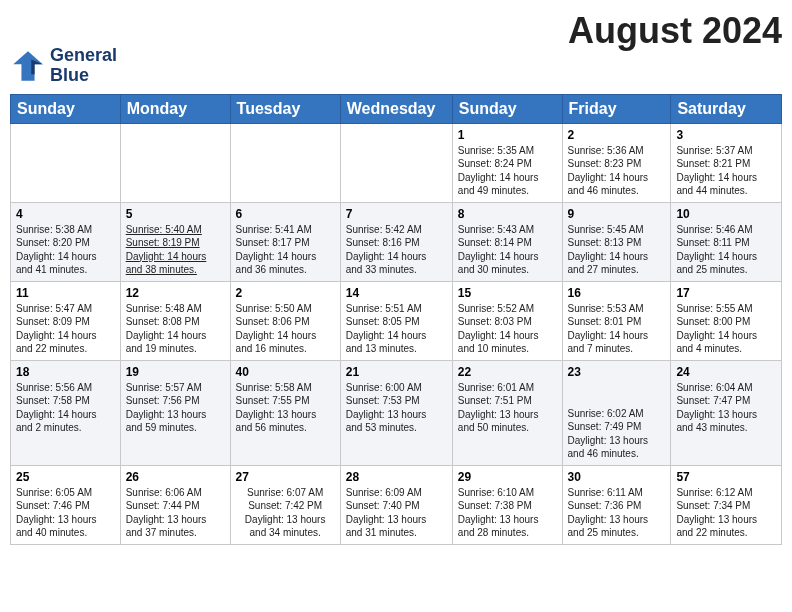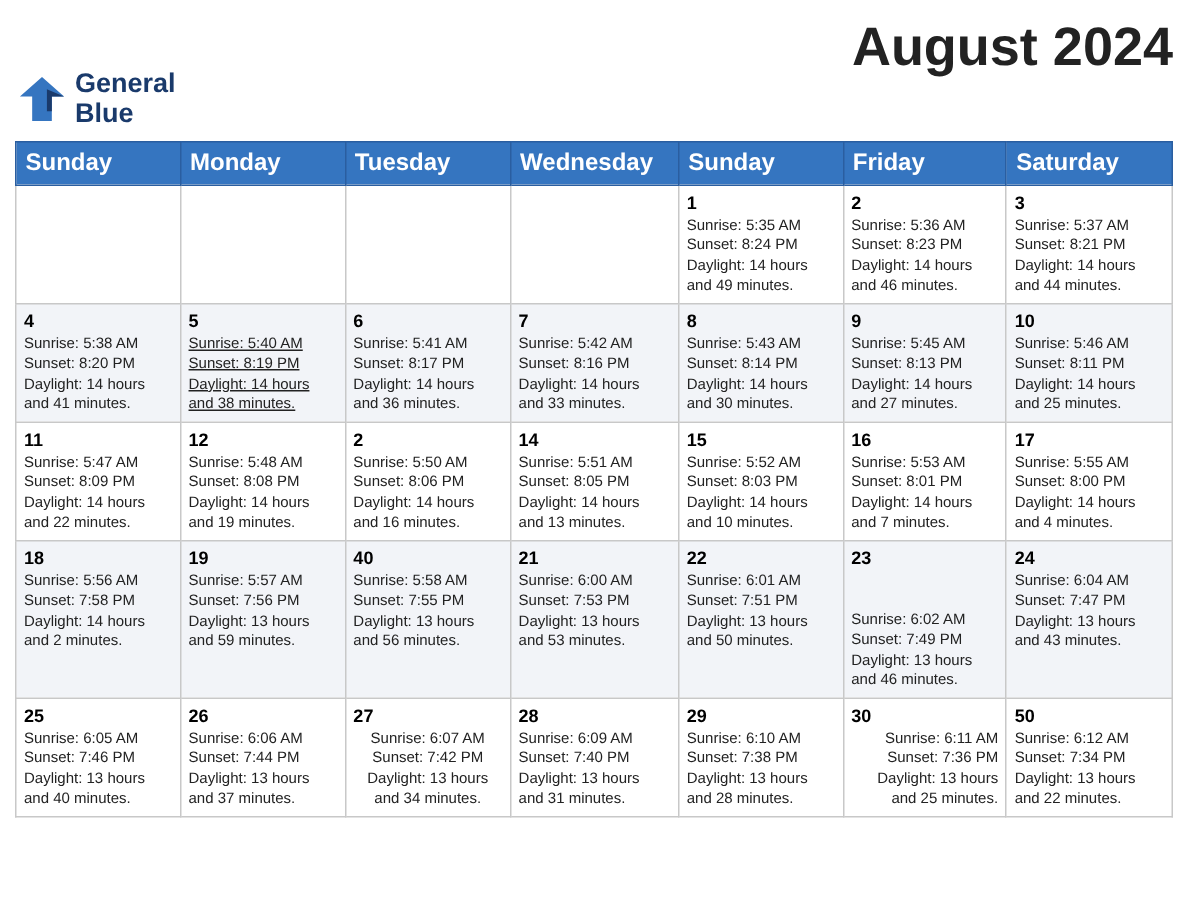--- a/index.html
+++ b/index.html
@@ -329,27 +329,27 @@
         </td>
         <td>
           <span class="day-num">29</span>
           <div class="day-info" style="white-space: pre-line;">Sunrise: 6:10 AM
 Sunset: 7:38 PM
 Daylight: 13 hours
 and 28 minutes.</div>
         </td>
         <td>
           <span class="day-num">30</span>
-          <div class="day-info" style="white-space: pre-line; text-align: right;">Sunrise: 6:11 AM
+          <div class="day-info" style="white-space: pre-line;">Sunrise: 6:11 AM
 Sunset: 7:36 PM
 Daylight: 13 hours
 and 25 minutes.</div>
         </td>
         <td>
-          <span class="day-num">50</span>
+          <span class="day-num">57</span>
           <div class="day-info" style="white-space: pre-line;">Sunrise: 6:12 AM
 Sunset: 7:34 PM
 Daylight: 13 hours
 and 22 minutes.</div>
         </td>
       </tr>
     </tbody>
 </table>
 
 </body></html>

